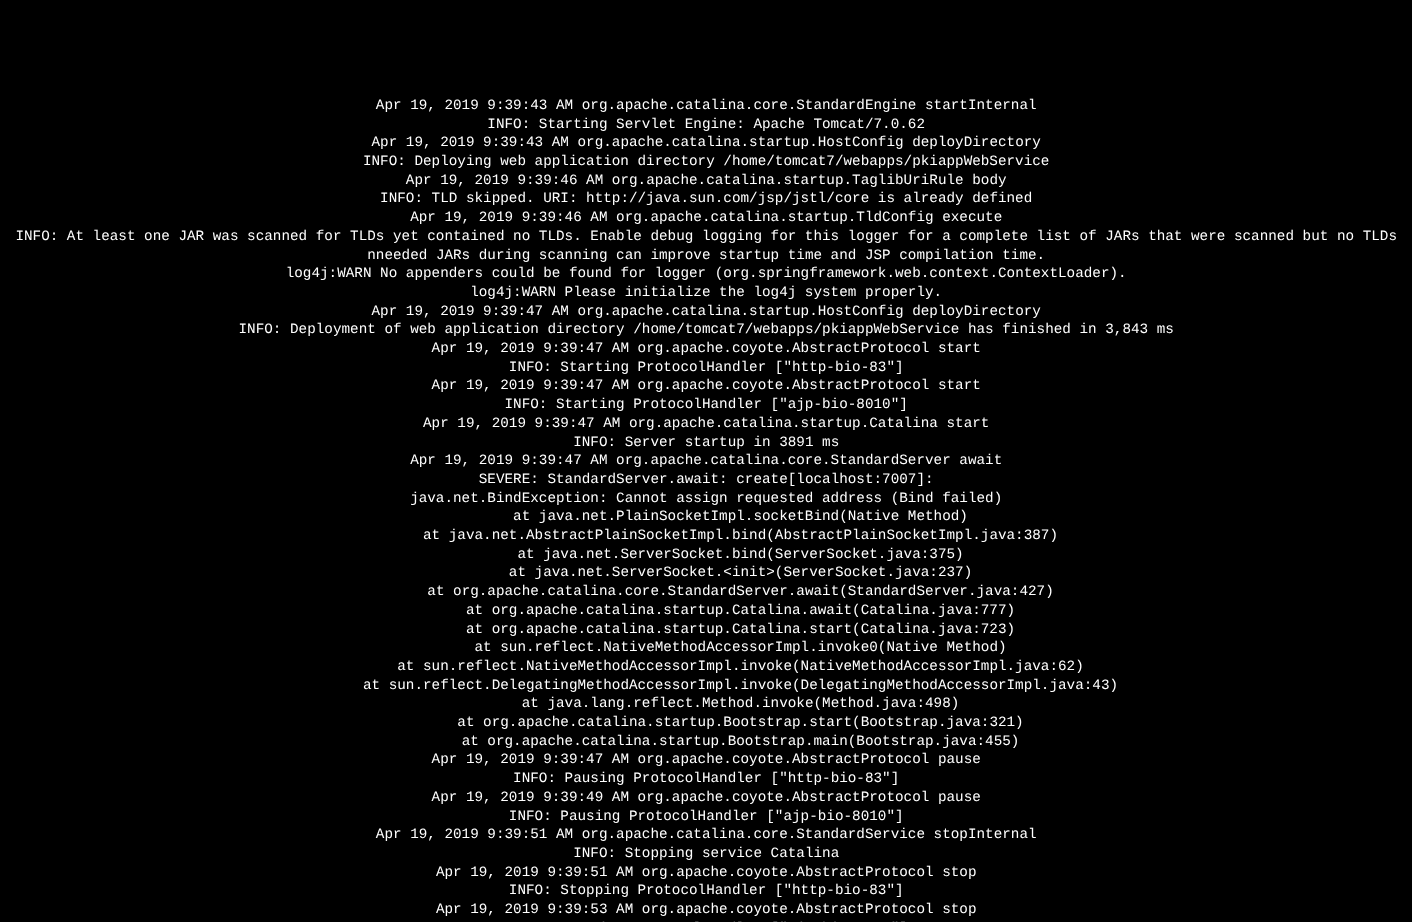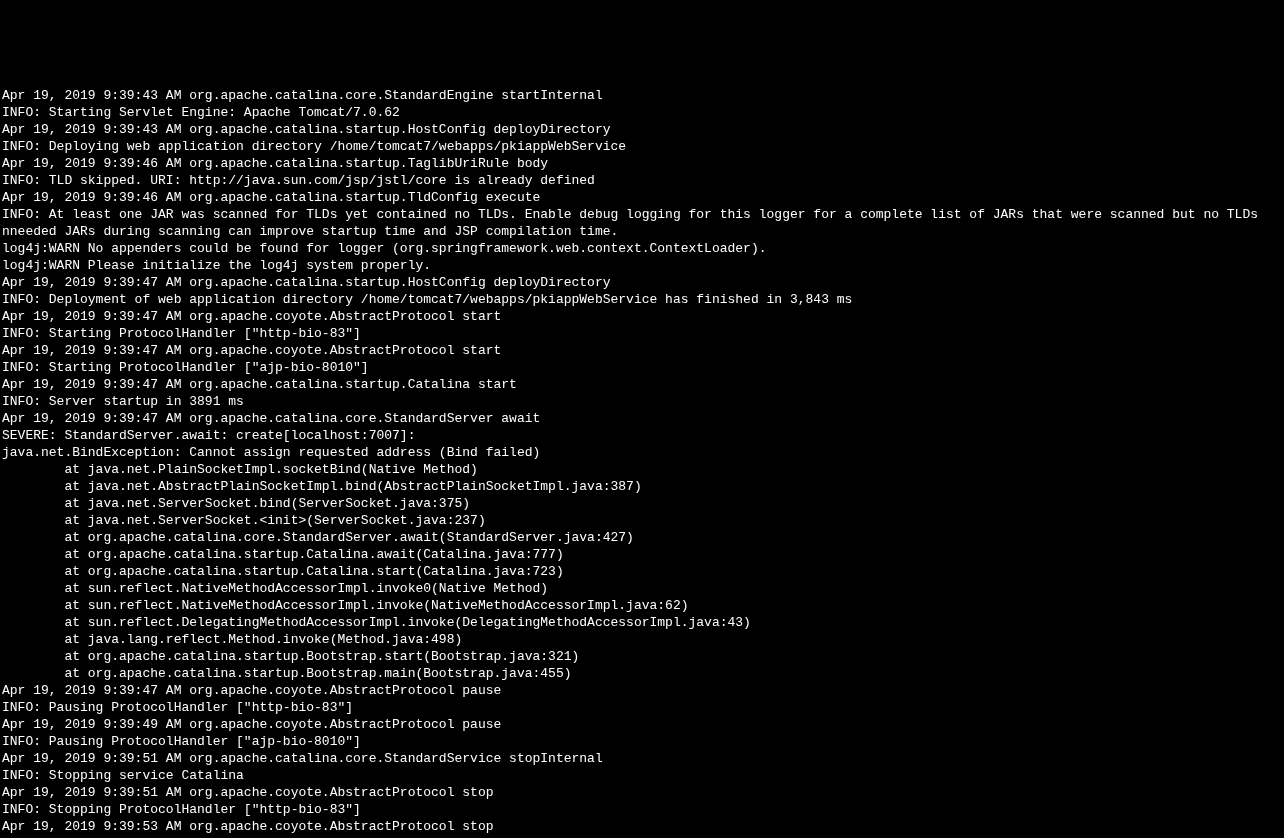--- a/index.html
+++ b/index.html
@@ -19,20 +19,21 @@
       overflow: hidden;
       white-space: pre;
     }
     .terminal {
       width: 100%;
       height: 100%;
     }
     .log-line {
       display: block;
       white-space: pre;
+      text-align: center;
     }
   </style>
 </head>
 <body>
 
 
 
 <div class="terminal">
 <div id="log-container"><span class="log-line">Apr 19, 2019 9:39:43 AM org.apache.catalina.core.StandardEngine startInternal</span><span class="log-line">INFO: Starting Servlet Engine: Apache Tomcat/7.0.62</span><span class="log-line">Apr 19, 2019 9:39:43 AM org.apache.catalina.startup.HostConfig deployDirectory</span><span class="log-line">INFO: Deploying web application directory /home/tomcat7/webapps/pkiappWebService</span><span class="log-line">Apr 19, 2019 9:39:46 AM org.apache.catalina.startup.TaglibUriRule body</span><span class="log-line">INFO: TLD skipped. URI: http://java.sun.com/jsp/jstl/core is already defined</span><span class="log-line">Apr 19, 2019 9:39:46 AM org.apache.catalina.startup.TldConfig execute</span><span class="log-line">INFO: At least one JAR was scanned for TLDs yet contained no TLDs. Enable debug logging for this logger for a complete list of JARs that were scanned but no TLDs</span><span class="log-line">nneeded JARs during scanning can improve startup time and JSP compilation time.</span><span class="log-line">log4j:WARN No appenders could be found for logger (org.springframework.web.context.ContextLoader).</span><span class="log-line">log4j:WARN Please initialize the log4j system properly.</span><span class="log-line">Apr 19, 2019 9:39:47 AM org.apache.catalina.startup.HostConfig deployDirectory</span><span class="log-line">INFO: Deployment of web application directory /home/tomcat7/webapps/pkiappWebService has finished in 3,843 ms</span><span class="log-line">Apr 19, 2019 9:39:47 AM org.apache.coyote.AbstractProtocol start</span><span class="log-line">INFO: Starting ProtocolHandler ["http-bio-83"]</span><span class="log-line">Apr 19, 2019 9:39:47 AM org.apache.coyote.AbstractProtocol start</span><span class="log-line">INFO: Starting ProtocolHandler ["ajp-bio-8010"]</span><span class="log-line">Apr 19, 2019 9:39:47 AM org.apache.catalina.startup.Catalina start</span><span class="log-line">INFO: Server startup in 3891 ms</span><span class="log-line">Apr 19, 2019 9:39:47 AM org.apache.catalina.core.StandardServer await</span><span class="log-line">SEVERE: StandardServer.await: create[localhost:7007]:</span><span class="log-line">java.net.BindException: Cannot assign requested address (Bind failed)</span><span class="log-line">        at java.net.PlainSocketImpl.socketBind(Native Method)</span><span class="log-line">        at java.net.AbstractPlainSocketImpl.bind(AbstractPlainSocketImpl.java:387)</span><span class="log-line">        at java.net.ServerSocket.bind(ServerSocket.java:375)</span><span class="log-line">        at java.net.ServerSocket.&lt;init&gt;(ServerSocket.java:237)</span><span class="log-line">        at org.apache.catalina.core.StandardServer.await(StandardServer.java:427)</span><span class="log-line">        at org.apache.catalina.startup.Catalina.await(Catalina.java:777)</span><span class="log-line">        at org.apache.catalina.startup.Catalina.start(Catalina.java:723)</span><span class="log-line">        at sun.reflect.NativeMethodAccessorImpl.invoke0(Native Method)</span><span class="log-line">        at sun.reflect.NativeMethodAccessorImpl.invoke(NativeMethodAccessorImpl.java:62)</span><span class="log-line">        at sun.reflect.DelegatingMethodAccessorImpl.invoke(DelegatingMethodAccessorImpl.java:43)</span><span class="log-line">        at java.lang.reflect.Method.invoke(Method.java:498)</span><span class="log-line">        at org.apache.catalina.startup.Bootstrap.start(Bootstrap.java:321)</span><span class="log-line">        at org.apache.catalina.startup.Bootstrap.main(Bootstrap.java:455)</span><span class="log-line"></span><span class="log-line">Apr 19, 2019 9:39:47 AM org.apache.coyote.AbstractProtocol pause</span><span class="log-line">INFO: Pausing ProtocolHandler ["http-bio-83"]</span><span class="log-line">Apr 19, 2019 9:39:49 AM org.apache.coyote.AbstractProtocol pause</span><span class="log-line">INFO: Pausing ProtocolHandler ["ajp-bio-8010"]</span><span class="log-line">Apr 19, 2019 9:39:51 AM org.apache.catalina.core.StandardService stopInternal</span><span class="log-line">INFO: Stopping service Catalina</span><span class="log-line">Apr 19, 2019 9:39:51 AM org.apache.coyote.AbstractProtocol stop</span><span class="log-line">INFO: Stopping ProtocolHandler ["http-bio-83"]</span><span class="log-line">Apr 19, 2019 9:39:53 AM org.apache.coyote.AbstractProtocol stop</span><span class="log-line">INFO: Stopping ProtocolHandler ["ajp-bio-8010"]</span></div>
 </div>

